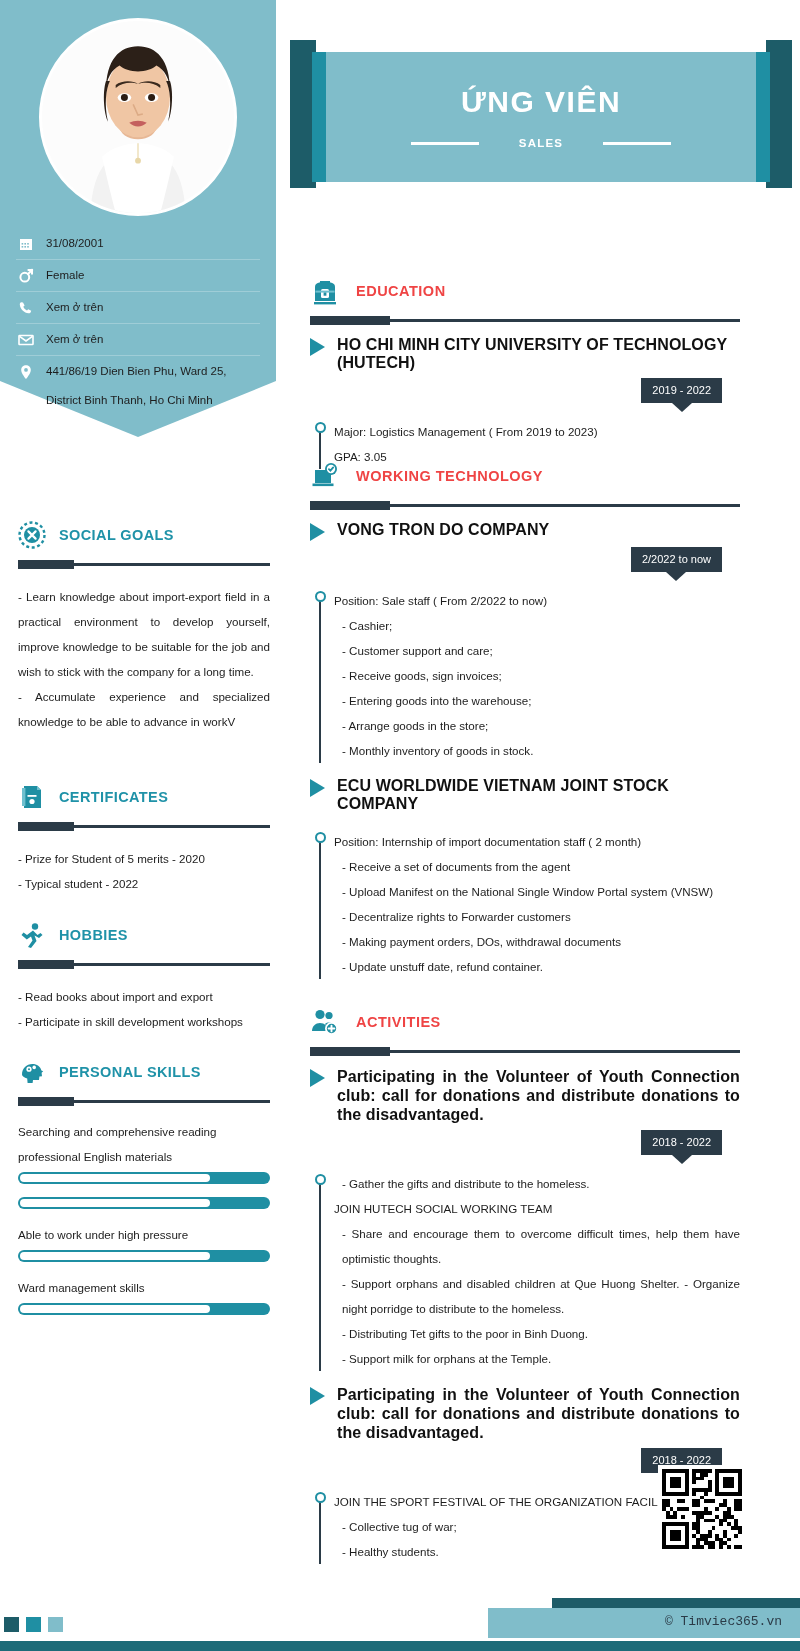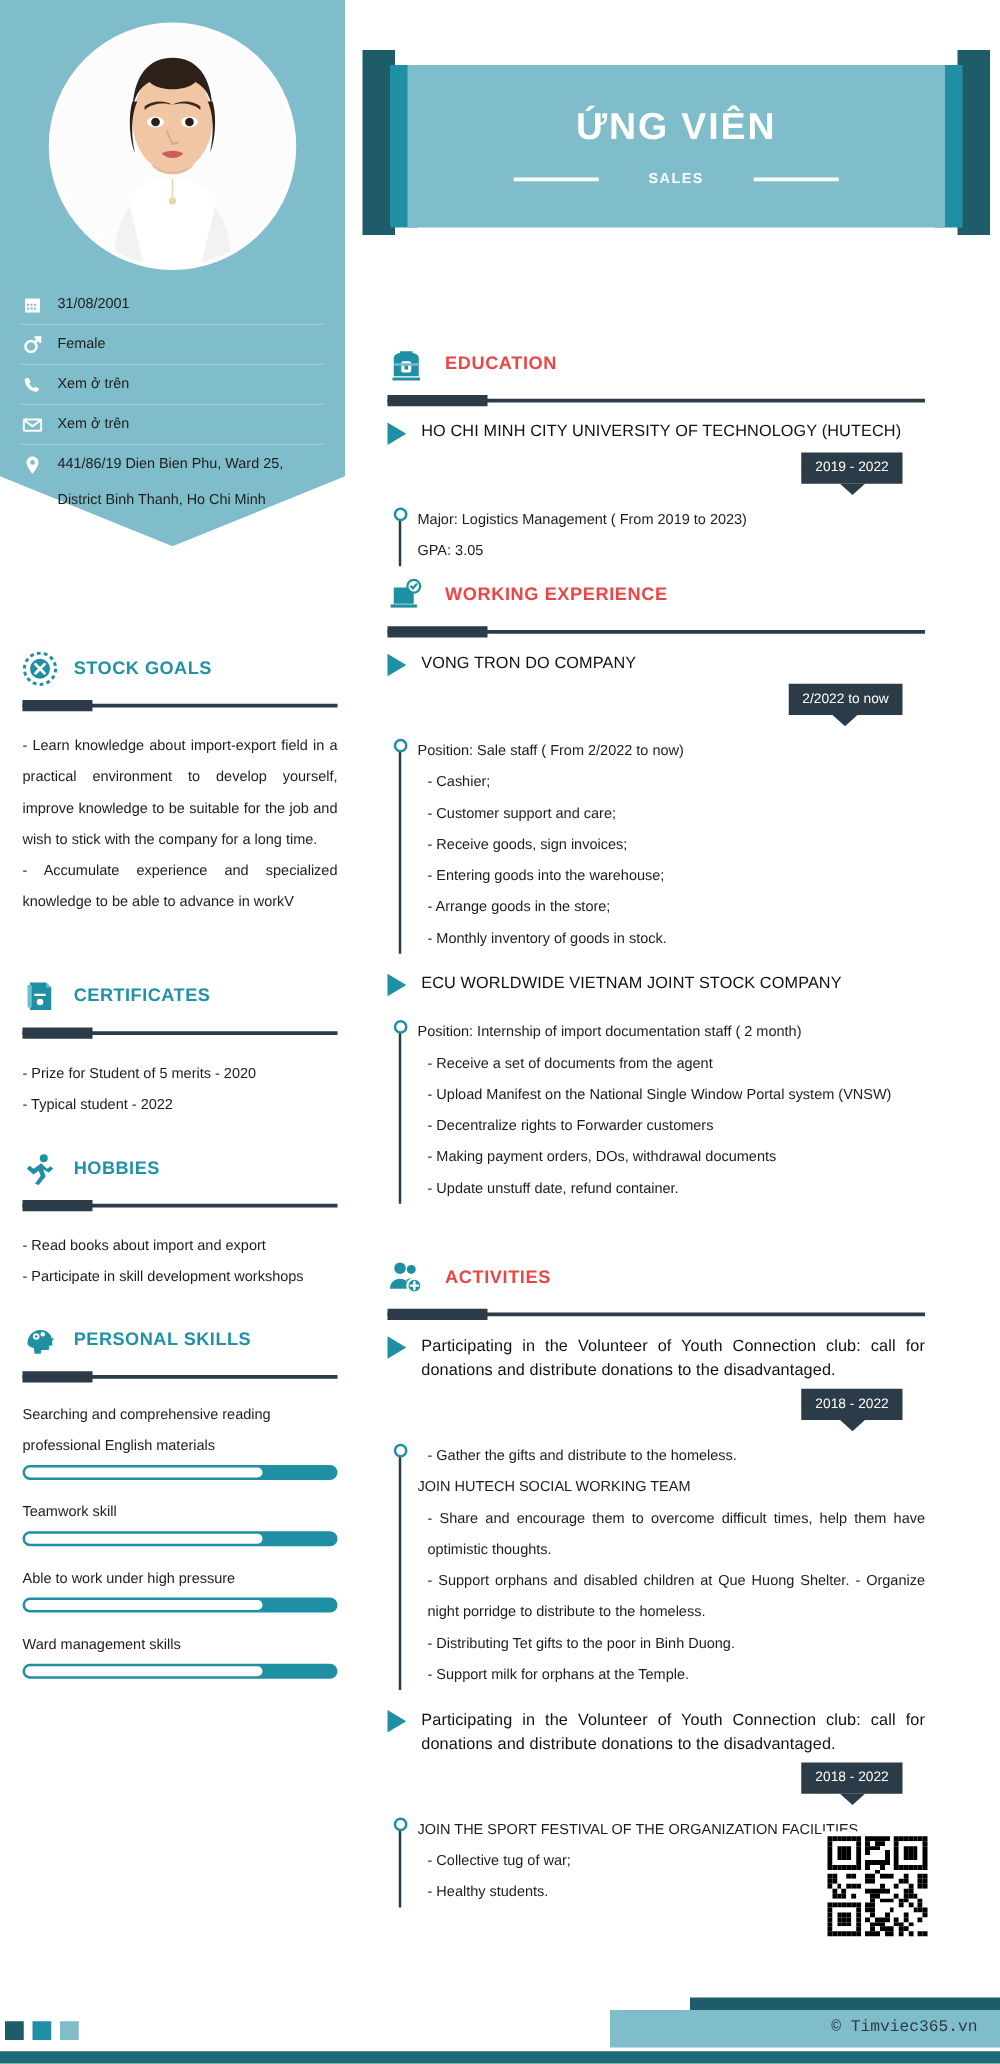--- a/index.html
+++ b/index.html
@@ -214,22 +214,22 @@
   .entry-title-row { display: flex; align-items: flex-start; gap: 12px; }
   .tri {
     width: 0; height: 0;
     flex: 0 0 auto;
     border-top: 9px solid transparent;
     border-bottom: 9px solid transparent;
     border-left: 15px solid #1f8fa3;
     margin-top: 2px;
   }
   .entry-title {
-    font-size: 13px;
-    font-weight: normal;
+    font-size: 16px;
+    font-weight: bold;
     color: #111111;
     line-height: 18px;
     letter-spacing: 0.1px;
   }
   .entry-title.wrap { text-align: justify; line-height: 19px; }
 
   .date-tag-row { display: flex; justify-content: flex-end; margin-top: 6px; padding-right: 18px; }
   .date-tag {
     position: relative;
     background: #2b3b47;
@@ -421,21 +421,21 @@
 
     <div class="side-section" style="top:518px;">
       <div class="sec-head">
         <span class="sec-icon">
           <svg viewBox="0 0 28 28">
               <circle cx="14" cy="14" r="12.5" fill="none" stroke="#1f8fa3" stroke-width="2.4" stroke-dasharray="3 2.6"></circle>
               <circle cx="14" cy="14" r="8" fill="#1f8fa3"></circle>
               <path d="M10.4 10.4 L17.6 17.6 M17.6 10.4 L10.4 17.6" stroke="#fff" stroke-width="2.2" stroke-linecap="round"></path>
             </svg>
         </span>
-        <span class="sec-title">STOCK GOALS</span>
+        <span class="sec-title">SOCIAL GOALS</span>
       </div>
       <div class="sec-rule"></div>
       <div class="side-body">
         <p>- Learn knowledge about import-export field in a practical environment to develop yourself, improve knowledge to be suitable for the job and wish to stick with the company for a long time.</p>
         <p>- Accumulate experience and specialized knowledge to be able to advance in workV</p>
       </div>
     </div>
 
     <div class="side-section" style="top:780px;">
       <div class="sec-head">
@@ -489,21 +489,20 @@
       <div class="sec-rule"></div>
 
       <div style="margin-top:16px;">
         <div class="skill">
           <div class="skill-label">Searching and comprehensive reading professional English materials</div>
           <div class="skill-track">
             <div class="skill-inner" id="sk0" style="width: calc(77% - 4px);"></div>
           </div>
         </div>
         <div class="skill">
-          <div class="skill-label">Teamwork skill</div>
           <div class="skill-track">
             <div class="skill-inner" id="sk1" style="width: calc(77% - 4px);"></div>
           </div>
         </div>
         <div class="skill">
           <div class="skill-label">Able to work under high pressure</div>
           <div class="skill-track">
             <div class="skill-inner" id="sk2" style="width: calc(77% - 4px);"></div>
           </div>
         </div>
@@ -570,21 +569,21 @@
       <div class="m-head">
         <span class="m-icon">
           <svg viewBox="0 0 30 30">
               <path d="M5 9h16v13H5z" fill="#1f8fa3"></path>
               <rect x="2.5" y="22.5" width="21" height="2.6" fill="#1f8fa3"></rect>
               <circle cx="21" cy="8" r="6" fill="#1f8fa3"></circle>
               <circle cx="21" cy="8" r="4.2" fill="#fff"></circle>
               <path d="M18.9 8.1 L20.4 9.6 L23.2 6.4" stroke="#1f8fa3" stroke-width="1.8" fill="none" stroke-linecap="round"></path>
             </svg>
         </span>
-        <span class="m-title">WORKING EXPERIENCE</span>
+        <span class="m-title">WORKING TECHNOLOGY</span>
       </div>
       <div class="m-rule"></div>
 
       <div class="entry">
         <div class="entry-title-row">
           <span class="tri"></span>
           <span class="entry-title">VONG TRON DO COMPANY</span>
         </div>
         <div class="date-tag-row">
           <span class="date-tag">2/2022 to now</span>

